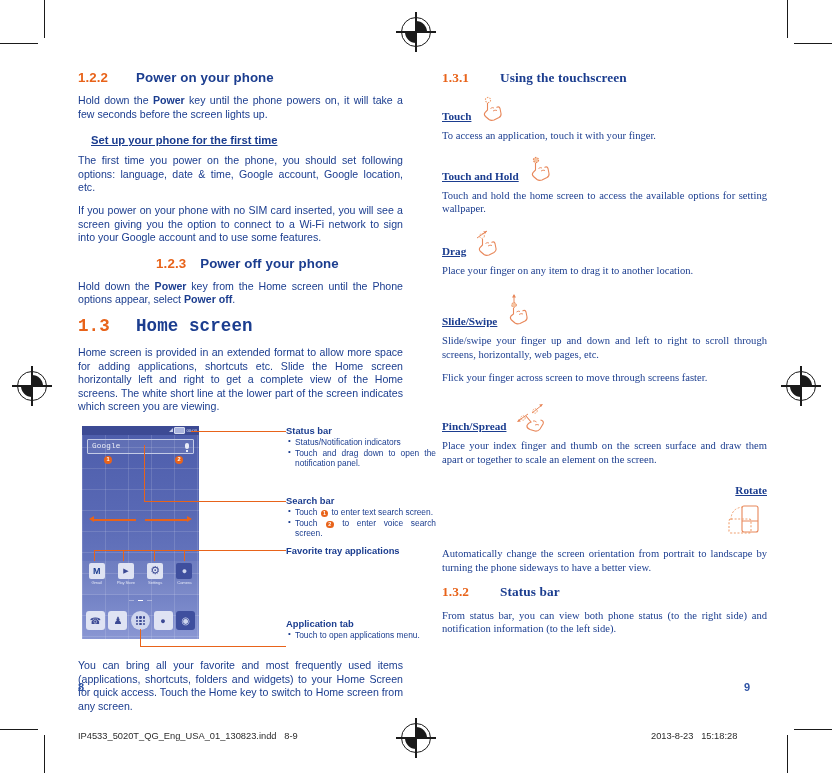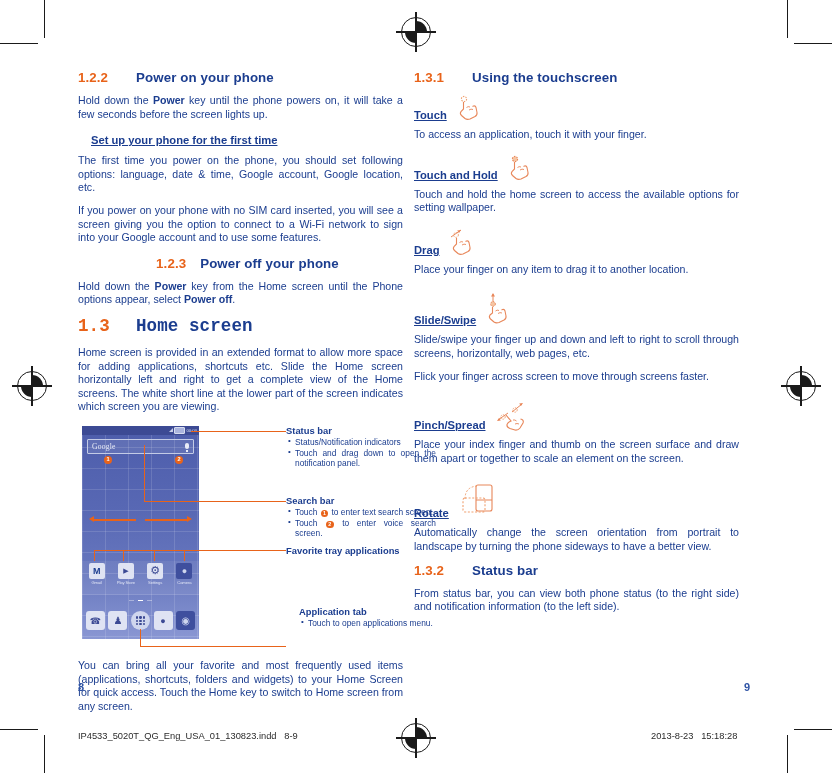--- a/index.html
+++ b/index.html
@@ -38,21 +38,21 @@
       conic-gradient(#1a1a1a 0deg 90deg, transparent 90deg 180deg, #1a1a1a 180deg 270deg, transparent 270deg 360deg);
   }
 
   
   .col {
     position: absolute;
     width: 325px;
     top: 70px;
   }
   .col-left  { left: 78px; }
-  .col-right { left: 414px; }
+  .col-right { left: 442px; font-family: Liberation Serif, serif; }
 
   h2.sec {
     margin: 0 0 9px 0;
     font-size: 13.3px;
     font-weight: bold;
     color: #1b3d8f;
     letter-spacing: 0.1px;
   }
   h2.sec .num {
     color: #e8631a;
@@ -137,21 +137,21 @@
   .searchbar {
     position: absolute; left: 5px; top: 13px; right: 5px; height: 15px;
     border: 1px solid #c3cbe6;
     border-radius: 1px;
     background: rgba(255,255,255,0.10);
     display: flex; align-items: center; justify-content: space-between;
     padding: 0 4px;
     box-sizing: border-box;
   }
   .google-word {
-    font-family: Liberation Serif, serif;
+    font-family: Liberation Mono, monospace;
     font-size: 7.6px; color: #e9ecf7; letter-spacing: 0.2px;
   }
   .mic {
     width: 4px; height: 6px;
     background: #e9ecf7;
     border-radius: 2px 2px 2px 2px;
     position: relative;
   }
   .mic::after {
     content:""; position:absolute; left: 1.2px; top: 6.5px;
@@ -410,21 +410,21 @@
       <ul>
         <li><span>Touch </span><span class="inline-badge">1</span><span> to enter text search screen.</span></li>
         <li><span>Touch </span><span class="inline-badge">2</span><span> to enter voice search screen.</span></li>
       </ul>
     </div>
 
     <div class="callout" style="left:208px;top:122px;">
       <div class="ctitle">Favorite tray applications</div>
     </div>
 
-    <div class="callout" style="left:208px;top:183px;margin-left:13px;">
+    <div class="callout" style="left:208px;top:195px;">
       <div class="ctitle">Application tab</div>
       <ul>
         <li>Touch to open applications menu.</li>
       </ul>
     </div>
   </div>
 
   <p class="body" style="margin-top:8px;">You can bring all your favorite and most frequently used items (applications, shortcuts, folders and widgets) to your Home Screen for quick access. Touch the Home key to switch to Home screen from any screen.</p>
 </div>
 
@@ -488,21 +488,21 @@
       <path d="M18 11 L28 3" stroke="#e8875a" stroke-width="1" fill="none"></path>
       <path d="M29 2 l-3.8 0.5 l1.8 2.6 z" fill="#e8875a"></path>
       <circle cx="9" cy="16" r="2.2" fill="none" stroke="#f0a070" stroke-width="1" stroke-dasharray="1.3 1"></circle>
       <circle cx="21" cy="9" r="2.2" fill="none" stroke="#f0a070" stroke-width="1" stroke-dasharray="1.3 1"></circle>
       <path d="M12 14 L17 20 Q14 21 13 23.5 Q12.5 26 16 27.5 L21 29 Q24 29.5 26 27 L29 22 Q30 19.5 28 18.5 L26.5 18" fill="none" stroke="#e8875a" stroke-width="1.1"></path>
       <path d="M19 19 Q21 18.5 22.5 20 M21 23 Q23 22 25 23" fill="none" stroke="#e8875a" stroke-width="0.9"></path>
     </svg>
   </div>
   <p class="body">Place your index finger and thumb on the screen surface and draw them apart or together to scale an element on the screen.</p>
 
-  <div class="gesture-head" style="margin-top:18px;">
+  <div class="gesture-head" style="margin-top:18px;flex-direction:column;">
     <h3 class="sub">Rotate</h3>
     <svg class="gicon" width="44" height="36" viewBox="0 0 44 36">
       <rect x="19" y="2" width="16" height="26" rx="2" ry="2" fill="none" stroke="#e8875a" stroke-width="1.1"></rect>
       <line x1="19" y1="17" x2="35" y2="17" stroke="#e8875a" stroke-width="1"></line>
       <rect x="6" y="15" width="22" height="14" rx="2" ry="2" fill="none" stroke="#f0a070" stroke-width="1.1" stroke-dasharray="2 1.6"></rect>
       <path d="M8 16 Q8 4 20 3" fill="none" stroke="#f0a070" stroke-width="1" stroke-dasharray="2 1.6"></path>
     </svg>
   </div>
   <p class="body">Automatically change the screen orientation from portrait to landscape by turning the phone sideways to have a better view.</p>
 

